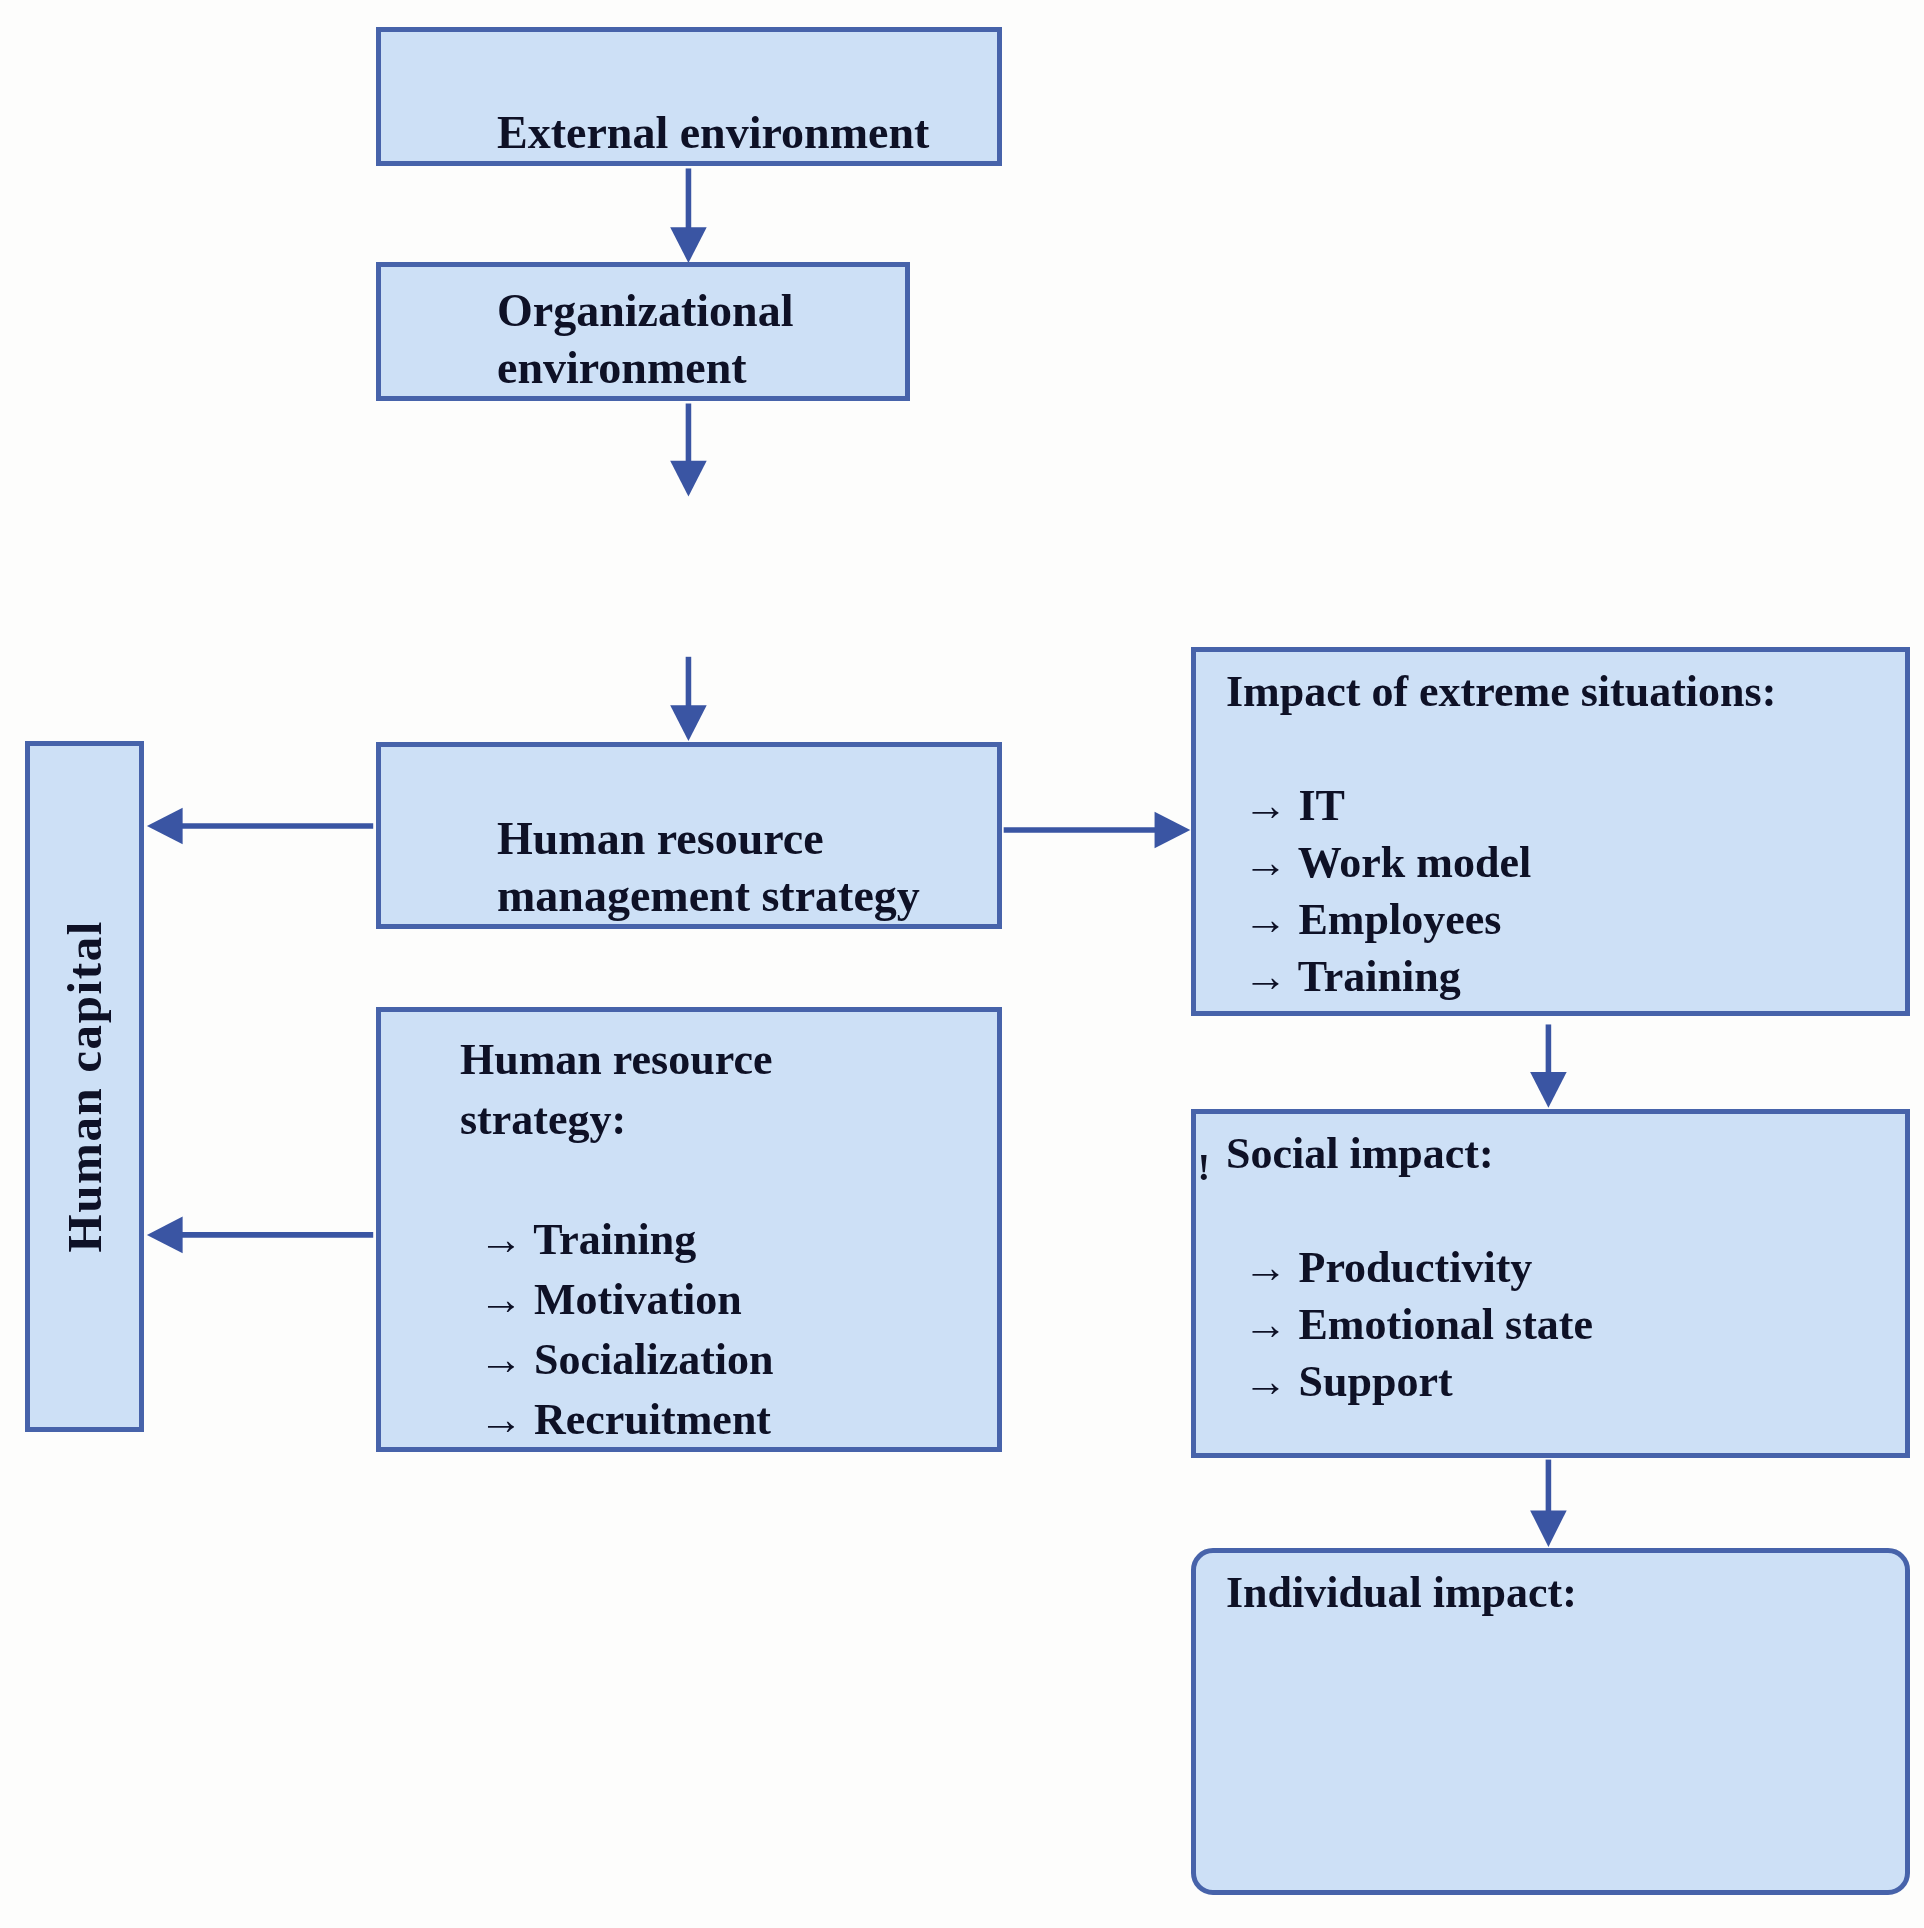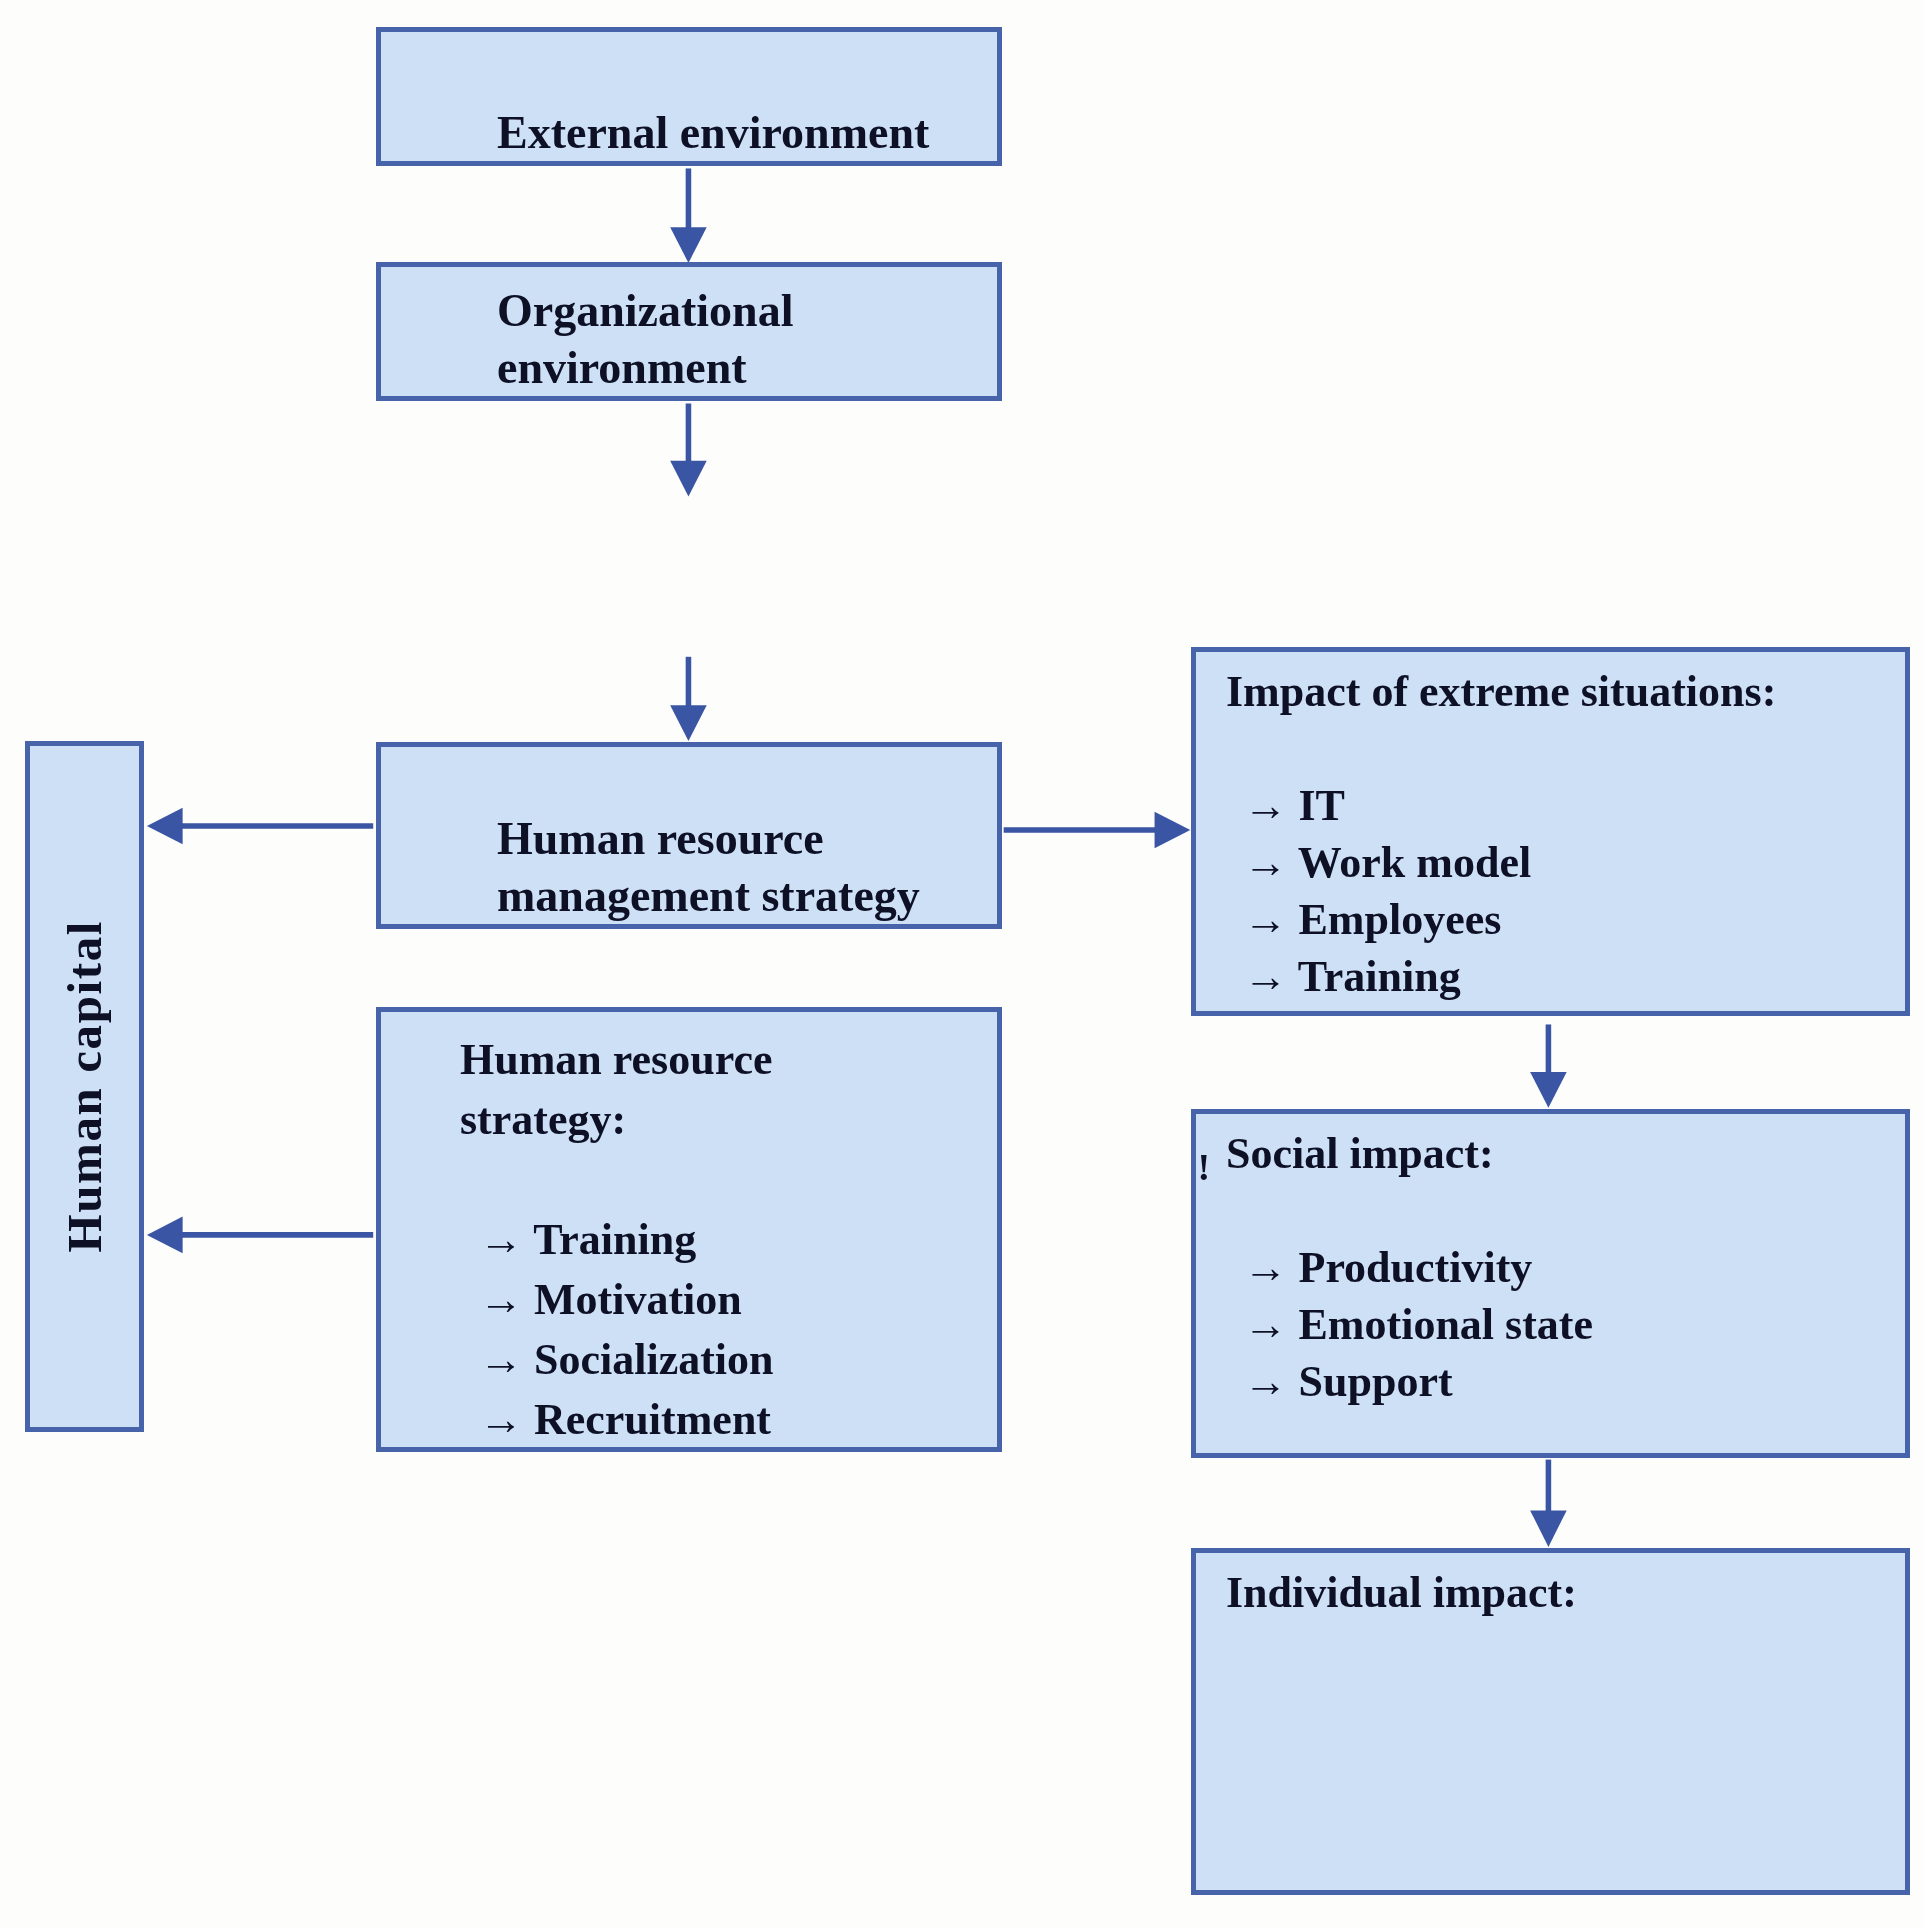--- a/index.html
+++ b/index.html
@@ -19,36 +19,36 @@
   .arrow-layer path.stem{stroke:var(--arrow);stroke-width:7;fill:none;}
   .arrow-layer path.head{fill:var(--arrow);stroke:none;}
   .box{
     position:absolute;background:var(--fill);
     border:5.6px solid var(--border);box-sizing:border-box;
   }
   .flexbox{display:flex;align-items:flex-end;}
   .lbl{white-space:pre-line;}
   
   .b-external{left:376px;top:27px;width:626px;height:139px;padding-left:116px;font-size:46px;line-height:56px;}
-  .b-organizational{left:376px;top:262px;width:626px;height:139px;padding-left:116px;font-size:46px;line-height:57px;}
+  .b-organizational{left:376px;top:262px;width:534px;height:139px;padding-left:116px;font-size:46px;line-height:57px;}
   .b-general{left:376px;top:497px;width:626px;height:157px;padding-left:116px;font-size:46px;line-height:57px;}
   .b-hrm{left:376px;top:742px;width:626px;height:187px;padding-left:116px;font-size:46px;line-height:57px;}
   .b-hrstrategy{left:376px;top:1007px;width:626px;height:445px;padding:17.5px 8px 0 79px;font-size:44px;line-height:60px;}
   .b-hrstrategy .items{padding-left:19px;}
   .b-hrstrategy .blank{height:60px;}
   
   .b-humancapital{left:25.4px;top:741px;width:119px;height:691px;display:flex;align-items:center;justify-content:center;}
   .vtext{writing-mode:vertical-rl;transform:rotate(180deg);font-size:49px;letter-spacing:1.6px;white-space:nowrap;}
   
   .rbox{left:1191px;width:719px;font-size:44px;line-height:57px;padding:11px 12.7px 0 30px;}
   .rbox .items{padding-left:17.5px;}
   .rbox .blank{height:57px;}
   .b-impact{top:647px;height:369px;}
   .b-social{top:1109px;height:349px;}
-  .b-individual{top:1548px;height:347px;}
+  .b-individual{top:1548px;height:347px;border-radius:22px;}
   .stray{position:absolute;left:1.6px;top:25.4px;font-size:38px;}
   .b-social{position:absolute;}
 </style>
 </head>
 <body>
 
 <div class="canvas">
 
   <svg class="arrow-layer" viewBox="0 0 2423 2429" xmlns="http://www.w3.org/2000/svg">
     <g>

